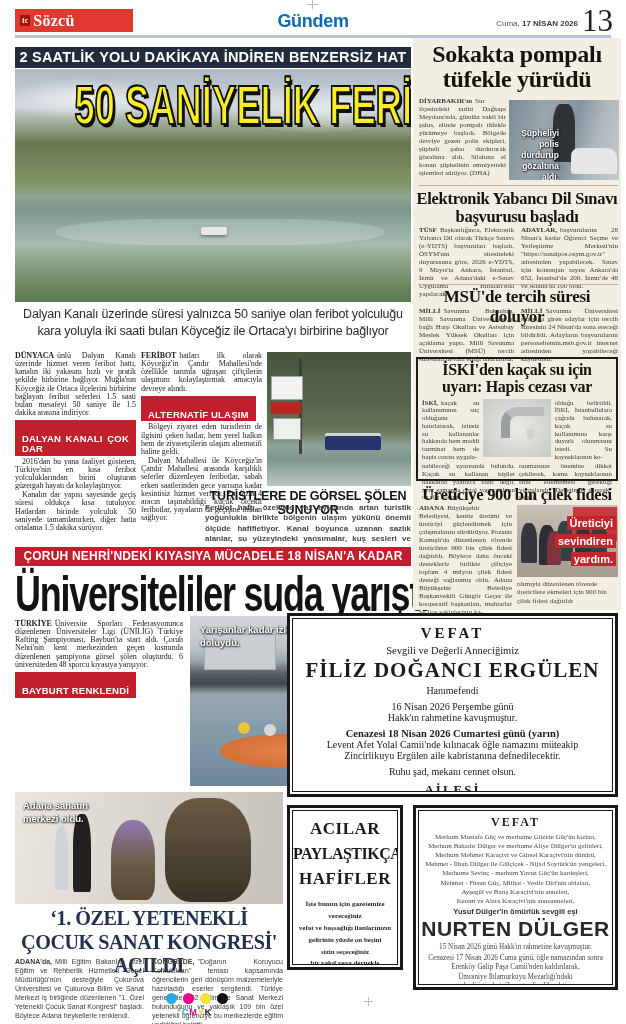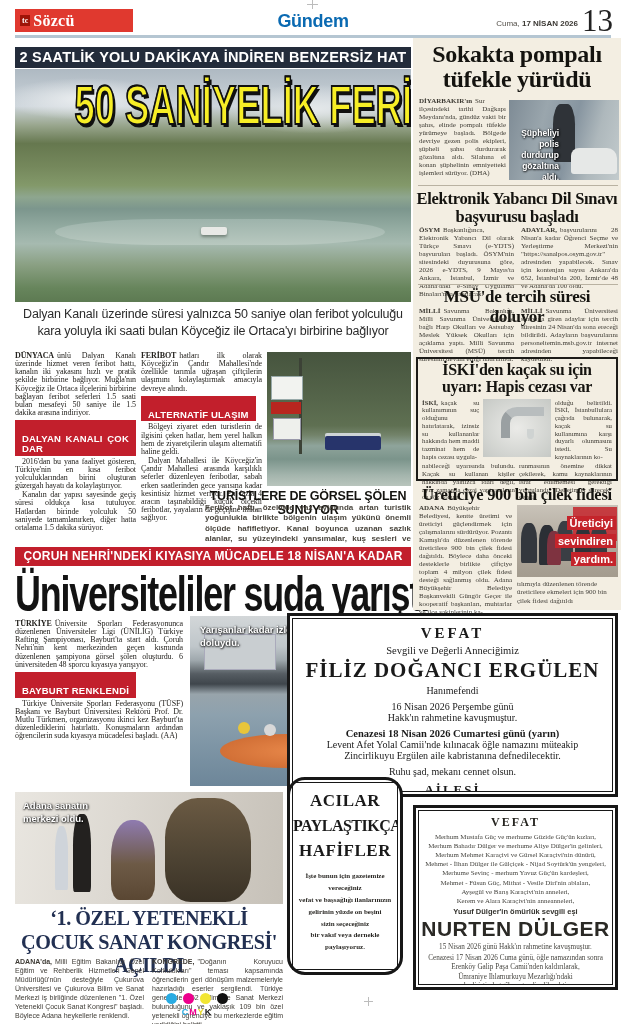--- a/index.html
+++ b/index.html
@@ -89,21 +89,20 @@
 
   <div class="abs sans center" style="left:205px;top:489px;width:206px;font-weight:bold;font-size:12.5px;color:#14130f;letter-spacing:-0.2px;">TURİSTLERE DE GÖRSEL ŞÖLEN SUNUYOR</div>
   <div class="abs sans just" style="left:205px;top:503px;width:206px;font-weight:bold;font-size:8px;line-height:1.3;color:#4a463e;">Feribot hattı, özellikle yaz aylarında artan turistik yoğunlukla birlikte bölgenin ulaşım yükünü önemli ölçüde hafifletiyor. Kanal boyunca uzanan sazlık alanlar, su yüzeyindeki yansımalar, kuş sesleri ve bölgenin doğal ve kültürel zenginliği kısa süren yolculuğu görsel bir deneyime dönüştürüyor.</div>
 
   <div class="abs sans center" style="left:15px;top:547px;width:396px;height:19px;background:#c21f2c;color:#fff;font-weight:bold;font-size:12px;line-height:19px;letter-spacing:.2px;">ÇORUH NEHRİ'NDEKİ KIYASIYA MÜCADELE 18 NİSAN'A KADAR SÜRECEK</div>
   <div class="abs sans" style="left:15px;top:564px;font-weight:bold;font-size:46px;color:#131313;white-space:nowrap;letter-spacing:-1.5px;transform:scale(0.78,1.1);transform-origin:left top;">Üniversiteliler suda yarıştı</div>
 
   <div class="abs body-txt just" style="left:15px;top:620px;width:168px;">
     <p><b class="lead">TÜRKİYE</b><span>Üniversite Sporları Federasyonunca düzenlenen Üniversiteler Ligi (ÜNİLİG) Türkiye Rafting Şampiyonası, Bayburt'ta start aldı. Çoruh Nehri'nin kent merkezinden geçen kısmında düzenlenen şampiyona görsel şölen oluşturdu. 6 üniversiteden 48 sporcu kıyasıya yarışıyor.</span></p>
     <div class="redhead">BAYBURT RENKLENDİ</div>
-    <p class="indent">Türkiye Üniversite Sporları Federasyonu (TÜSF) Başkanı ve Bayburt Üniversitesi Rektörü Prof. Dr. Mutlu Türkmen, organizasyonu ikinci kez Bayburt'ta düzenlediklerini hatırlattı. Konuşmaların ardından öğrencilerin suda kıyasıya mücadelesi başladı. (AA)</p>
   </div>
 
   <div class="photo" style="left:190px;top:616px;width:221px;height:170px;background:
       linear-gradient(#d3d7d9 0%, #bfc6ca 18%, #9fa8ad 26%, #565d63 34%, #3f464c 40%, #98a4ab 46%, #8da1ae 58%, #7f96a6 75%, #6d8699 100%);">
     <div class="abs" style="left:14px;top:18px;width:70px;height:34px;background:#c9ced1;border:1px solid #aab;"></div>
     <div class="abs" style="left:120px;top:8px;width:6px;height:60px;background:#8c2f2f;"></div>
     <div class="abs" style="left:30px;top:118px;width:160px;height:34px;background:radial-gradient(#e8884a,#c9662e);border-radius:50%/60%;"></div>
     <div class="abs" style="left:48px;top:106px;width:12px;height:12px;background:#e8c53a;border-radius:50%;box-shadow:26px 2px 0 #d8d8d8,52px -2px 0 #e8c53a,78px 1px 0 #e07a30,104px -1px 0 #d8d8d8;"></div>
     <div class="ovl" style="left:10px;top:8px;font-size:9.5px;line-height:1.35;">Yarışanlar kadar izleyenlerde heyecan doluydu.</div>
   </div>
@@ -135,21 +134,21 @@
   <div class="photo" style="left:509px;top:100px;width:110px;height:80px;background:
       linear-gradient(105deg,#7e8b95 0%, #9aa6ad 30%, #8795a0 55%, #aeb8bc 75%, #c3cbcd 100%);">
     <div class="abs" style="left:44px;top:4px;width:22px;height:58px;background:#2f3338;border-radius:35% 35% 10% 10%;"></div>
     <div class="abs" style="left:62px;top:48px;width:46px;height:26px;background:#e6e8e7;border-radius:8px 10px 3px 3px;"></div>
     <div class="ovl" style="left:4px;top:28px;font-size:8.5px;line-height:1.3;width:46px;text-align:right;">Şüpheliyi polis durdurup gözaltına aldı.</div>
   </div>
   <div class="divider" style="left:418px;top:185px;width:200px;"></div>
 
   <div class="abs serif rc-head center" style="left:416px;top:190px;width:202px;font-size:16.5px;line-height:1.08;">Elektronik Yabancı Dil Sınavı başvurusu başladı</div>
   <div class="abs serif rc-body just" style="left:419px;top:227px;width:95px;">
-    <b class="lead">ÖSYM</b><span>Başkanlığınca, Elektronik Yabancı Dil olarak Türkçe Sınavı (e-YDTS) başvuruları başladı. ÖSYM'nin sitesindeki duyurusuna göre, 2026 e-YDTS, 9 Mayıs'ta Ankara, İstanbul, İzmir ve Adana'daki e-Sınav Uygulama Binaları'nda yapılacak.</span>
+    <b class="lead">TÜSF</b><span>Başkanlığınca, Elektronik Yabancı Dil olarak Türkçe Sınavı (e-YDTS) başvuruları başladı. ÖSYM'nin sitesindeki duyurusuna göre, 2026 e-YDTS, 9 Mayıs'ta Ankara, İstanbul, İzmir ve Adana'daki e-Sınav Uygulama Binaları'nda yapılacak.</span>
   </div>
   <div class="abs serif rc-body just" style="left:521px;top:227px;width:97px;">
     <b class="lead">ADAYLAR,</b><span>başvurularını 28 Nisan'a kadar Öğrenci Seçme ve Yerleştirme Merkezi'nin "https://sanalpos.osym.gov.tr" adresinden yapabilecek. Sınav için kontenjan sayısı Ankara'da 652, İstanbul'da 200, İzmir'de 48 ve Adana'da 100 oldu.</span>
   </div>
   <div class="divider" style="left:418px;top:284px;width:200px;"></div>
 
   <div class="abs serif rc-head center" style="left:416px;top:287px;width:202px;font-size:17px;">MSÜ'de tercih süresi doluyor</div>
   <div class="abs serif rc-body just" style="left:419px;top:308px;width:95px;">
     <b class="lead">MİLLİ</b><span>Savunma Bakanlığı, Milli Savunma Üniversitesi'ne bağlı Harp Okulları ve Astsubay Meslek Yüksek Okulları için açıklama yaptı. Milli Savunma Üniversitesi (MSÜ) tercih süresinin devam ettiği hatırlatıldı.</span>
   </div>
@@ -201,21 +200,21 @@
       <div style="font-size:10px;margin-top:5px;">16 Nisan 2026 Perşembe günü</div>
       <div style="font-size:10px;">Hakk'ın rahmetine kavuşmuştur.</div>
       <div class="b" style="font-size:10.5px;margin-top:5px;">Cenazesi 18 Nisan 2026 Cumartesi günü (yarın)</div>
       <div style="font-size:10px;">Levent Afet Yolal Camii'nde kılınacak öğle namazını müteakip</div>
       <div style="font-size:10px;">Zincirlikuyu Ergülen aile kabristanına defnedilecektir.</div>
       <div style="font-size:10px;margin-top:5px;">Ruhu şad, mekanı cennet olsun.</div>
       <div class="b" style="font-size:13px;letter-spacing:2px;margin-top:5px;">AİLESİ</div>
     </div>
   </div>
 
-  <div class="obox" style="left:287px;top:777px;width:116px;height:198px;border-radius:18px;">
+  <div class="obox" style="left:287px;top:805px;width:116px;height:165px;">
     <div class="obox-inner serif">
       <div class="b" style="font-size:17px;margin-top:8px;letter-spacing:.5px;">ACILAR</div>
       <div class="b" style="font-size:16px;margin-top:6px;letter-spacing:-0.5px;">PAYLAŞTIKÇA</div>
       <div class="b" style="font-size:17px;margin-top:6px;letter-spacing:.5px;">HAFİFLER</div>
       <div class="b" style="font-size:7px;line-height:1.7;margin-top:10px;color:#2c2a26;">
         <div>İşte bunun için gazetemize</div>
         <div>vereceğiniz</div>
         <div>vefat ve başsağlığı ilanlarınızın</div>
         <div>gelirinin yüzde on beşini</div>
         <div>sizin seçeceğiniz</div>

